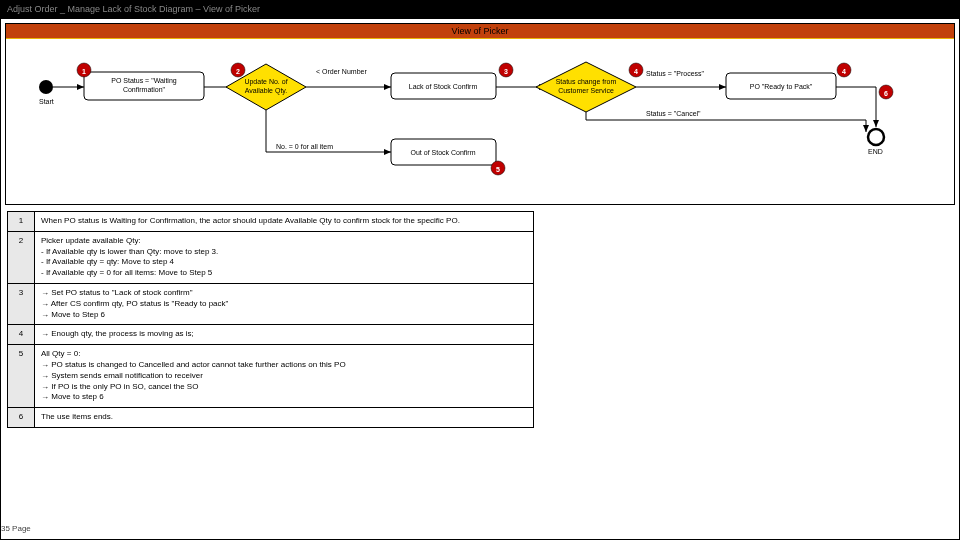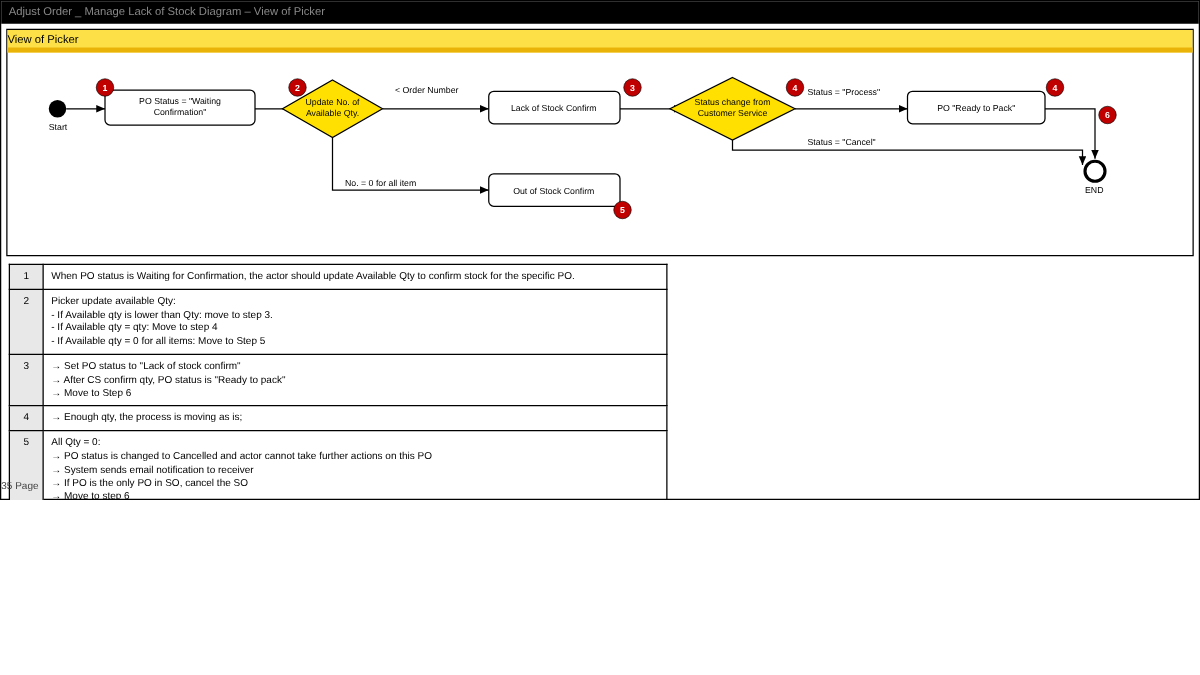--- a/index.html
+++ b/index.html
@@ -1,19 +1,19 @@
 <!DOCTYPE html>
 <html><head>
 <meta charset="utf-8">
 <style>
   html,body{margin:0;padding:0;font-family:Arial,Helvetica,sans-serif;font-size:8px;background:#fff;color:#000}
-  .page{width:960px;height:400px;position:relative;border:1px solid #000;box-sizing:border-box}
+  .page{width:960px;height:540px;position:relative;border:1px solid #000;box-sizing:border-box}
   .titlebar{background:#000;color:#888;padding:2px 6px;font-size:9px;height:14px;line-height:12px}
   .canvas{position:relative;margin:4px;border:1px solid #000;height:180px}
-  .pool-title{position:absolute;top:0;left:0;right:0;text-align:left;border-bottom:4px solid #eab308;font-size:9px;padding:2px 0;background:#fde047}
+  .pool-title{position:absolute;top:0;left:0;right:0;text-align:center;border-bottom:1px solid #eab308;font-size:9px;padding:2px 0;background:#c2410c}
   svg{position:absolute;top:18px;left:0}
   .rect-node{fill:#fff;stroke:#000;stroke-width:1}
   .diamond{fill:#ffe000;stroke:#000;stroke-width:1}
   .txt{font-size:7px;font-family:Arial}
   .badge{fill:#c00000;stroke:#000;stroke-width:0.5}
   .badge-txt{fill:#fff;font-size:7px;font-weight:bold;text-anchor:middle;dominant-baseline:central}
   .lbl{font-size:7px}
   .end-ring{fill:#fff;stroke:#000;stroke-width:2.5}
   .steps-table{margin:6px;border-collapse:collapse;width:55%}
   .steps-table td{border:1px solid #000;padding:4px 6px;vertical-align:top;font-size:8px;line-height:1.35}

